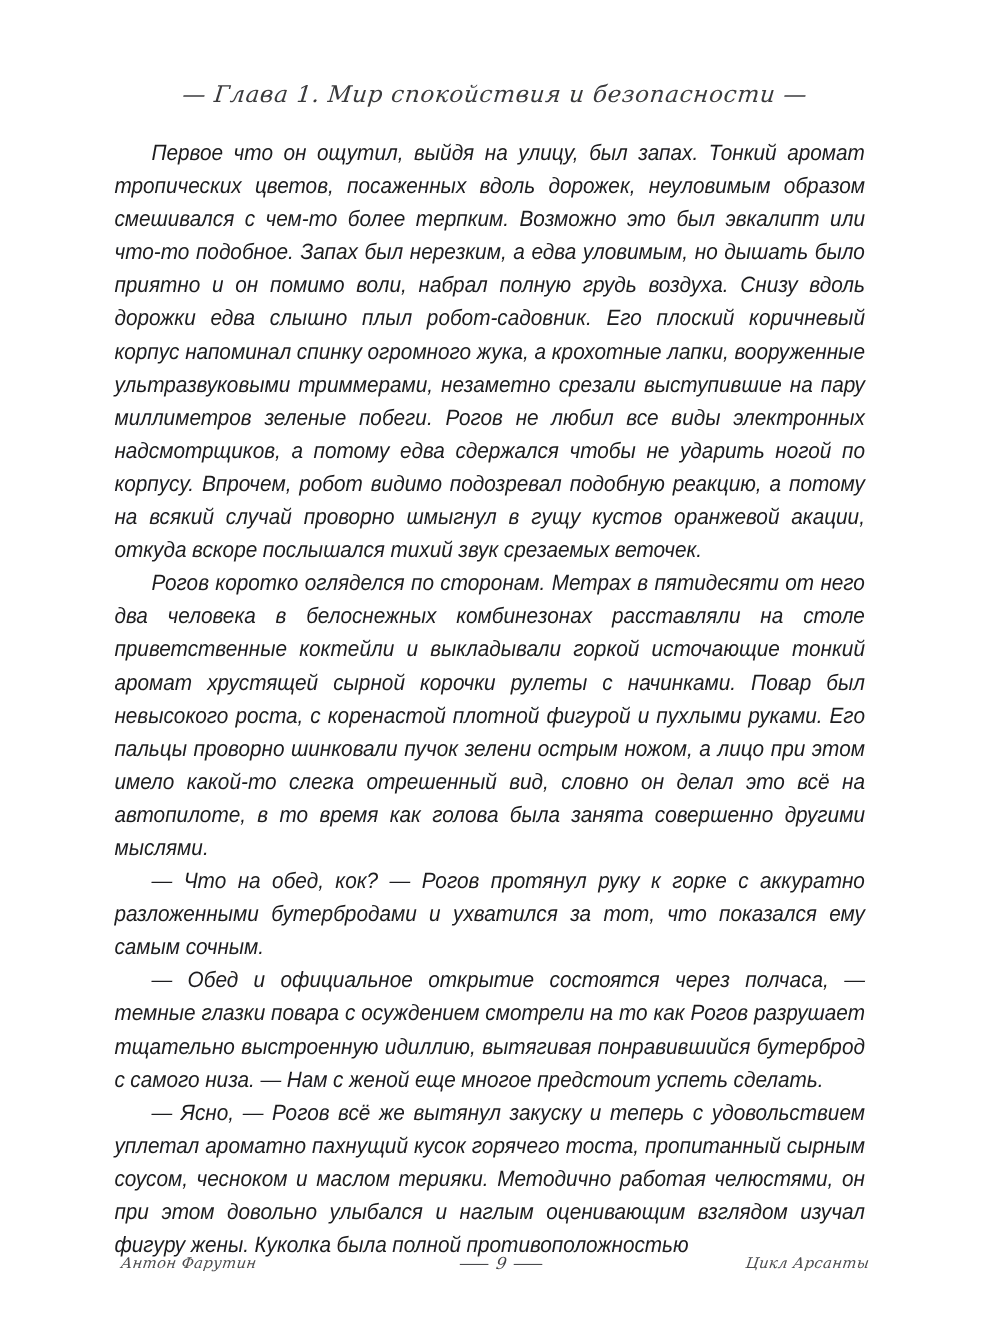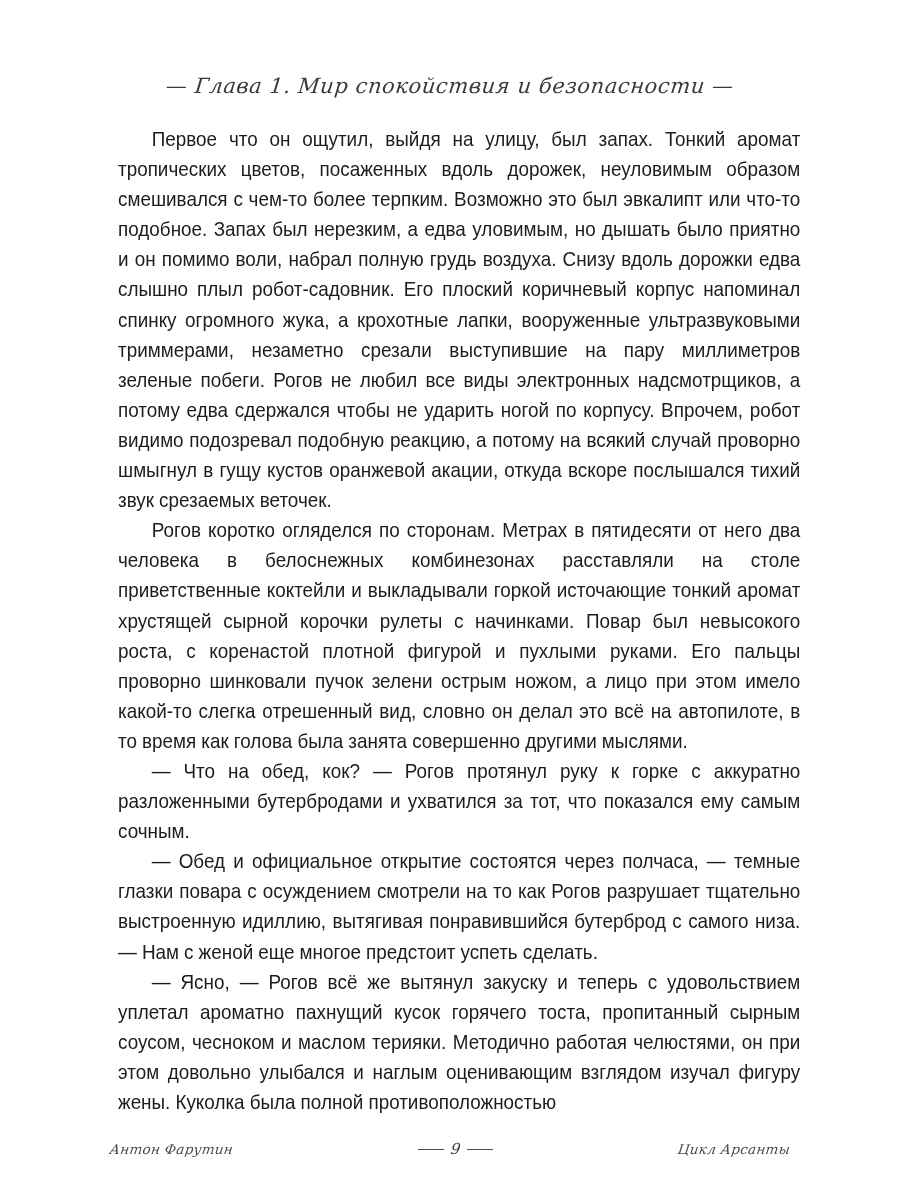--- a/index.html
+++ b/index.html
@@ -32,22 +32,23 @@
     letter-spacing: 0.6px;
     color: #3a3a3c;
     white-space: nowrap;
     transform: skewX(-6deg);
   }
 
   
   .text-block {
     position: absolute;
     top: 124px;
-    left: 118px;
+    left: 104px;
     width: 682px;
+    font-style: italic;
   }
 
   .para {
     margin: 0;
     text-indent: 36px;
     text-align: justify;
     text-justify: inter-word;
     font-family: "Liberation Sans", "DejaVu Sans", sans-serif;
     font-size: 20.2px;
     line-height: 30.1px;

